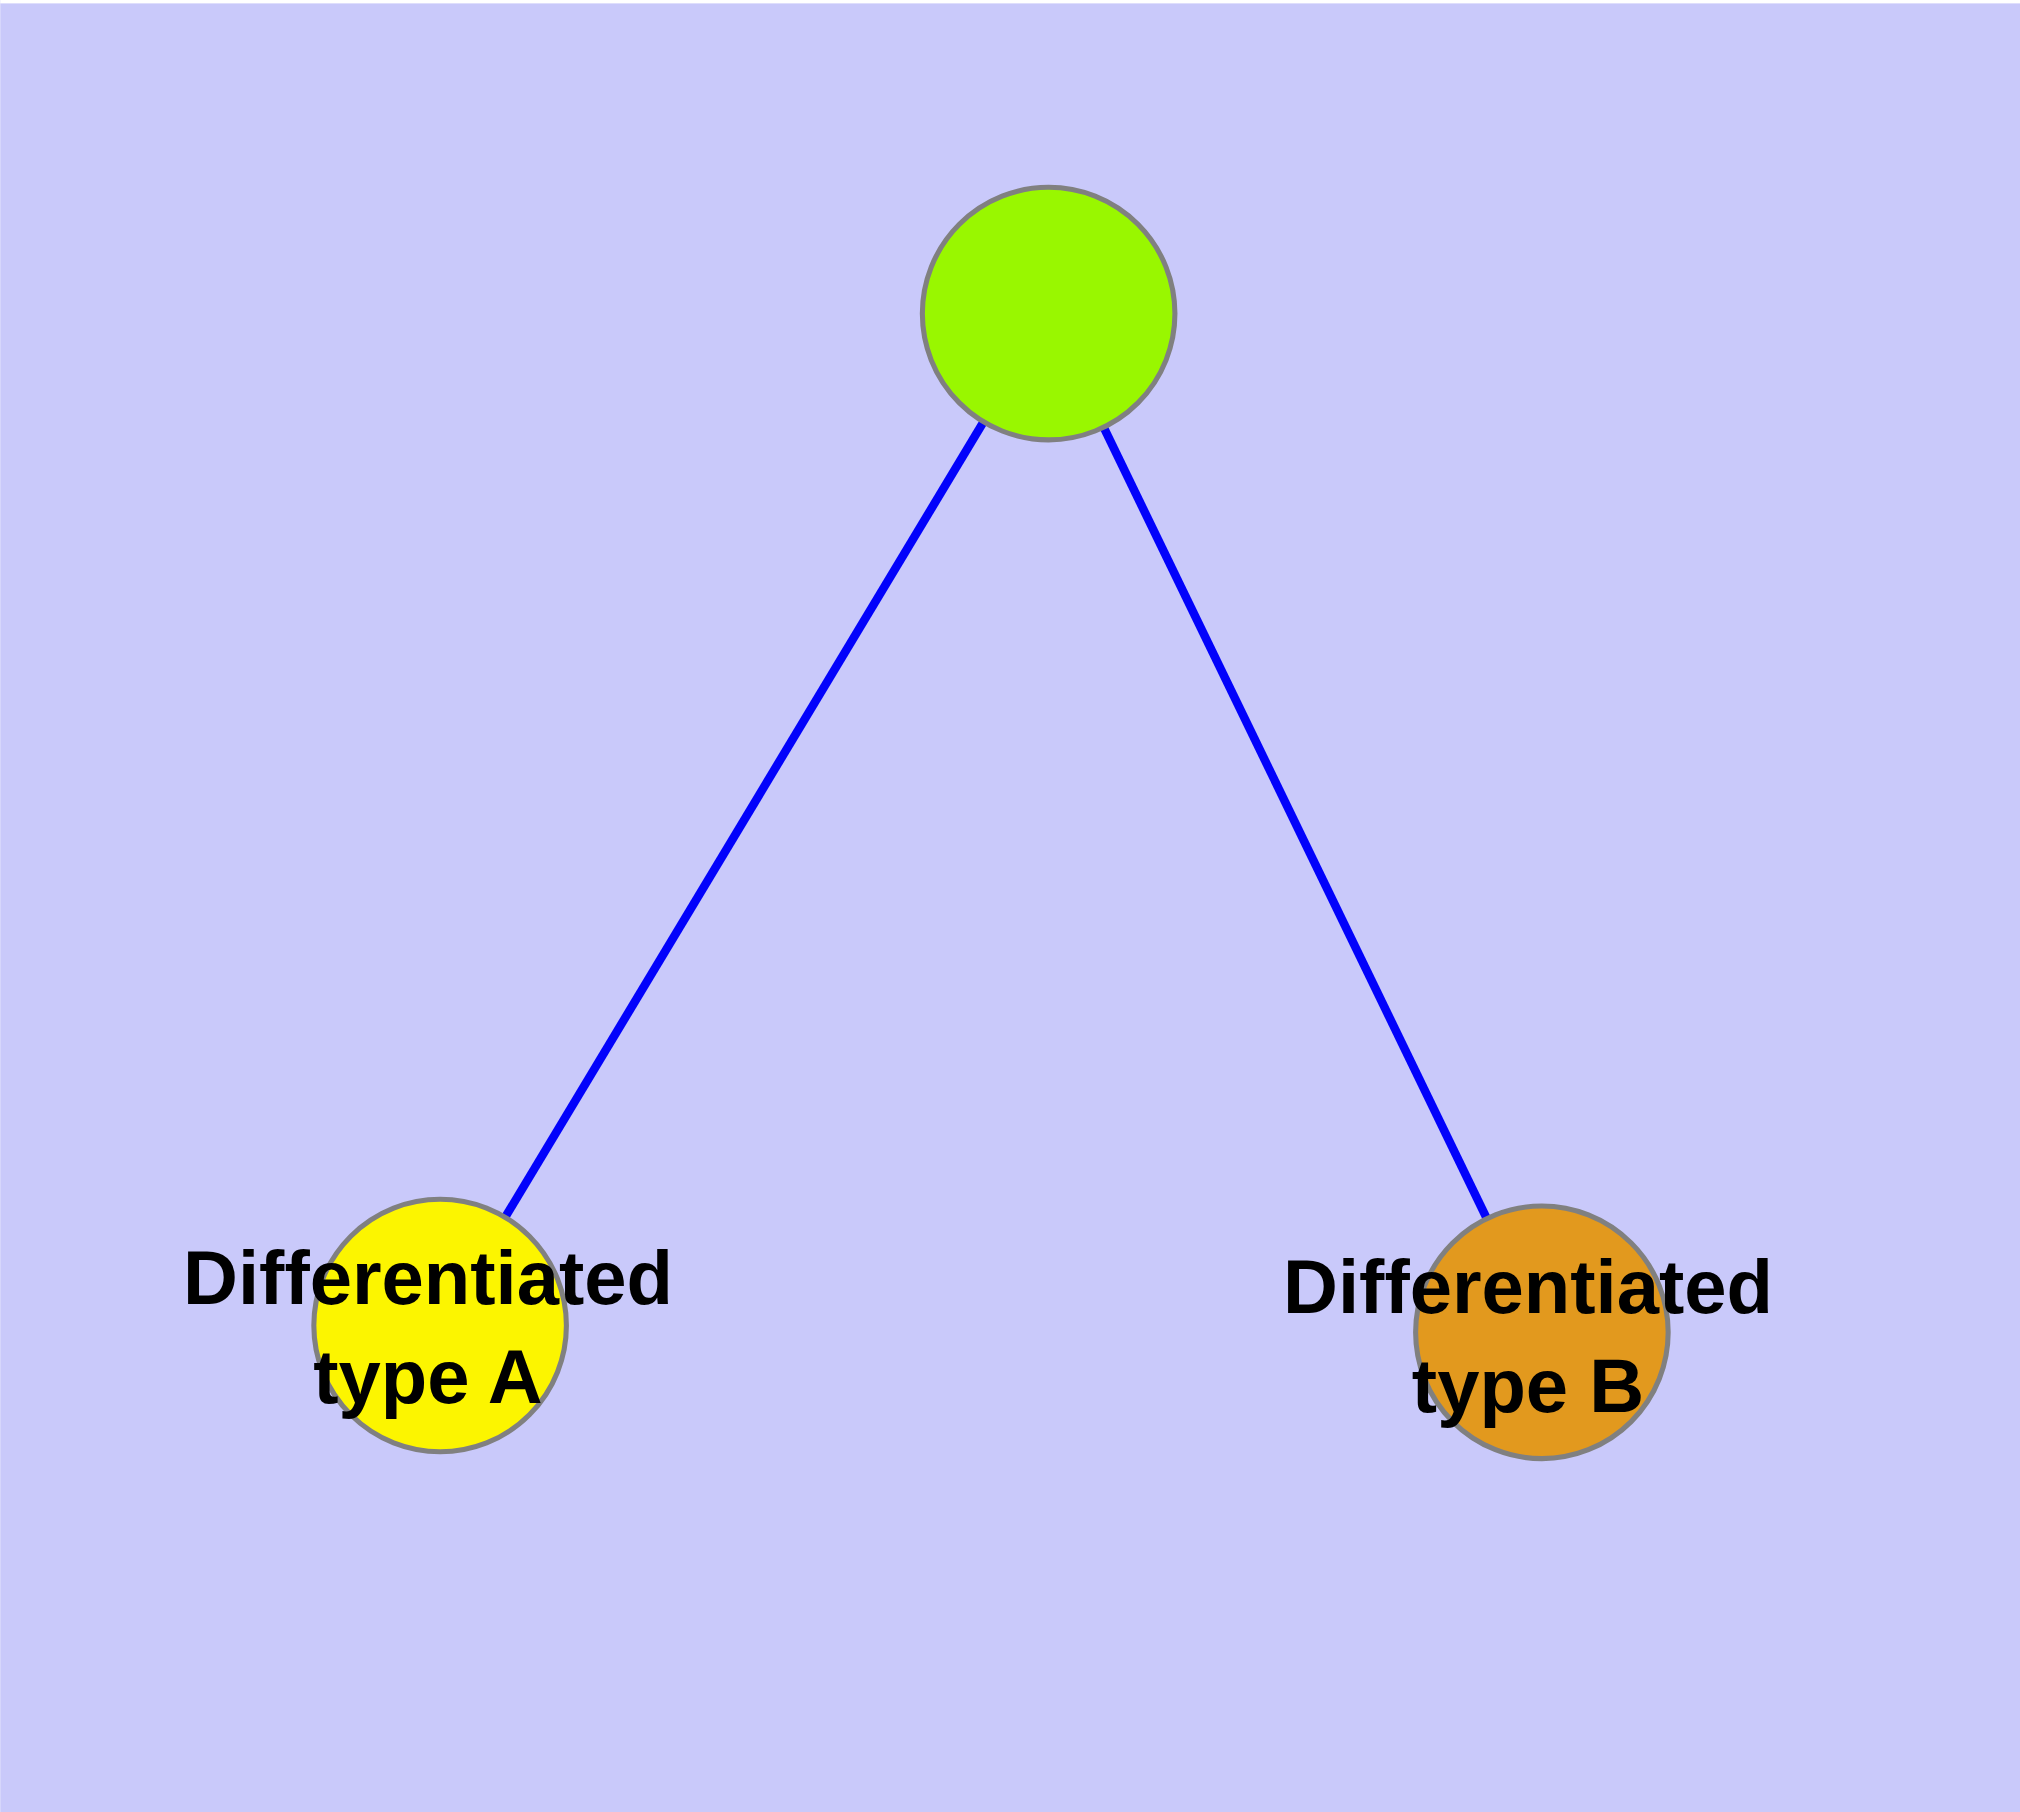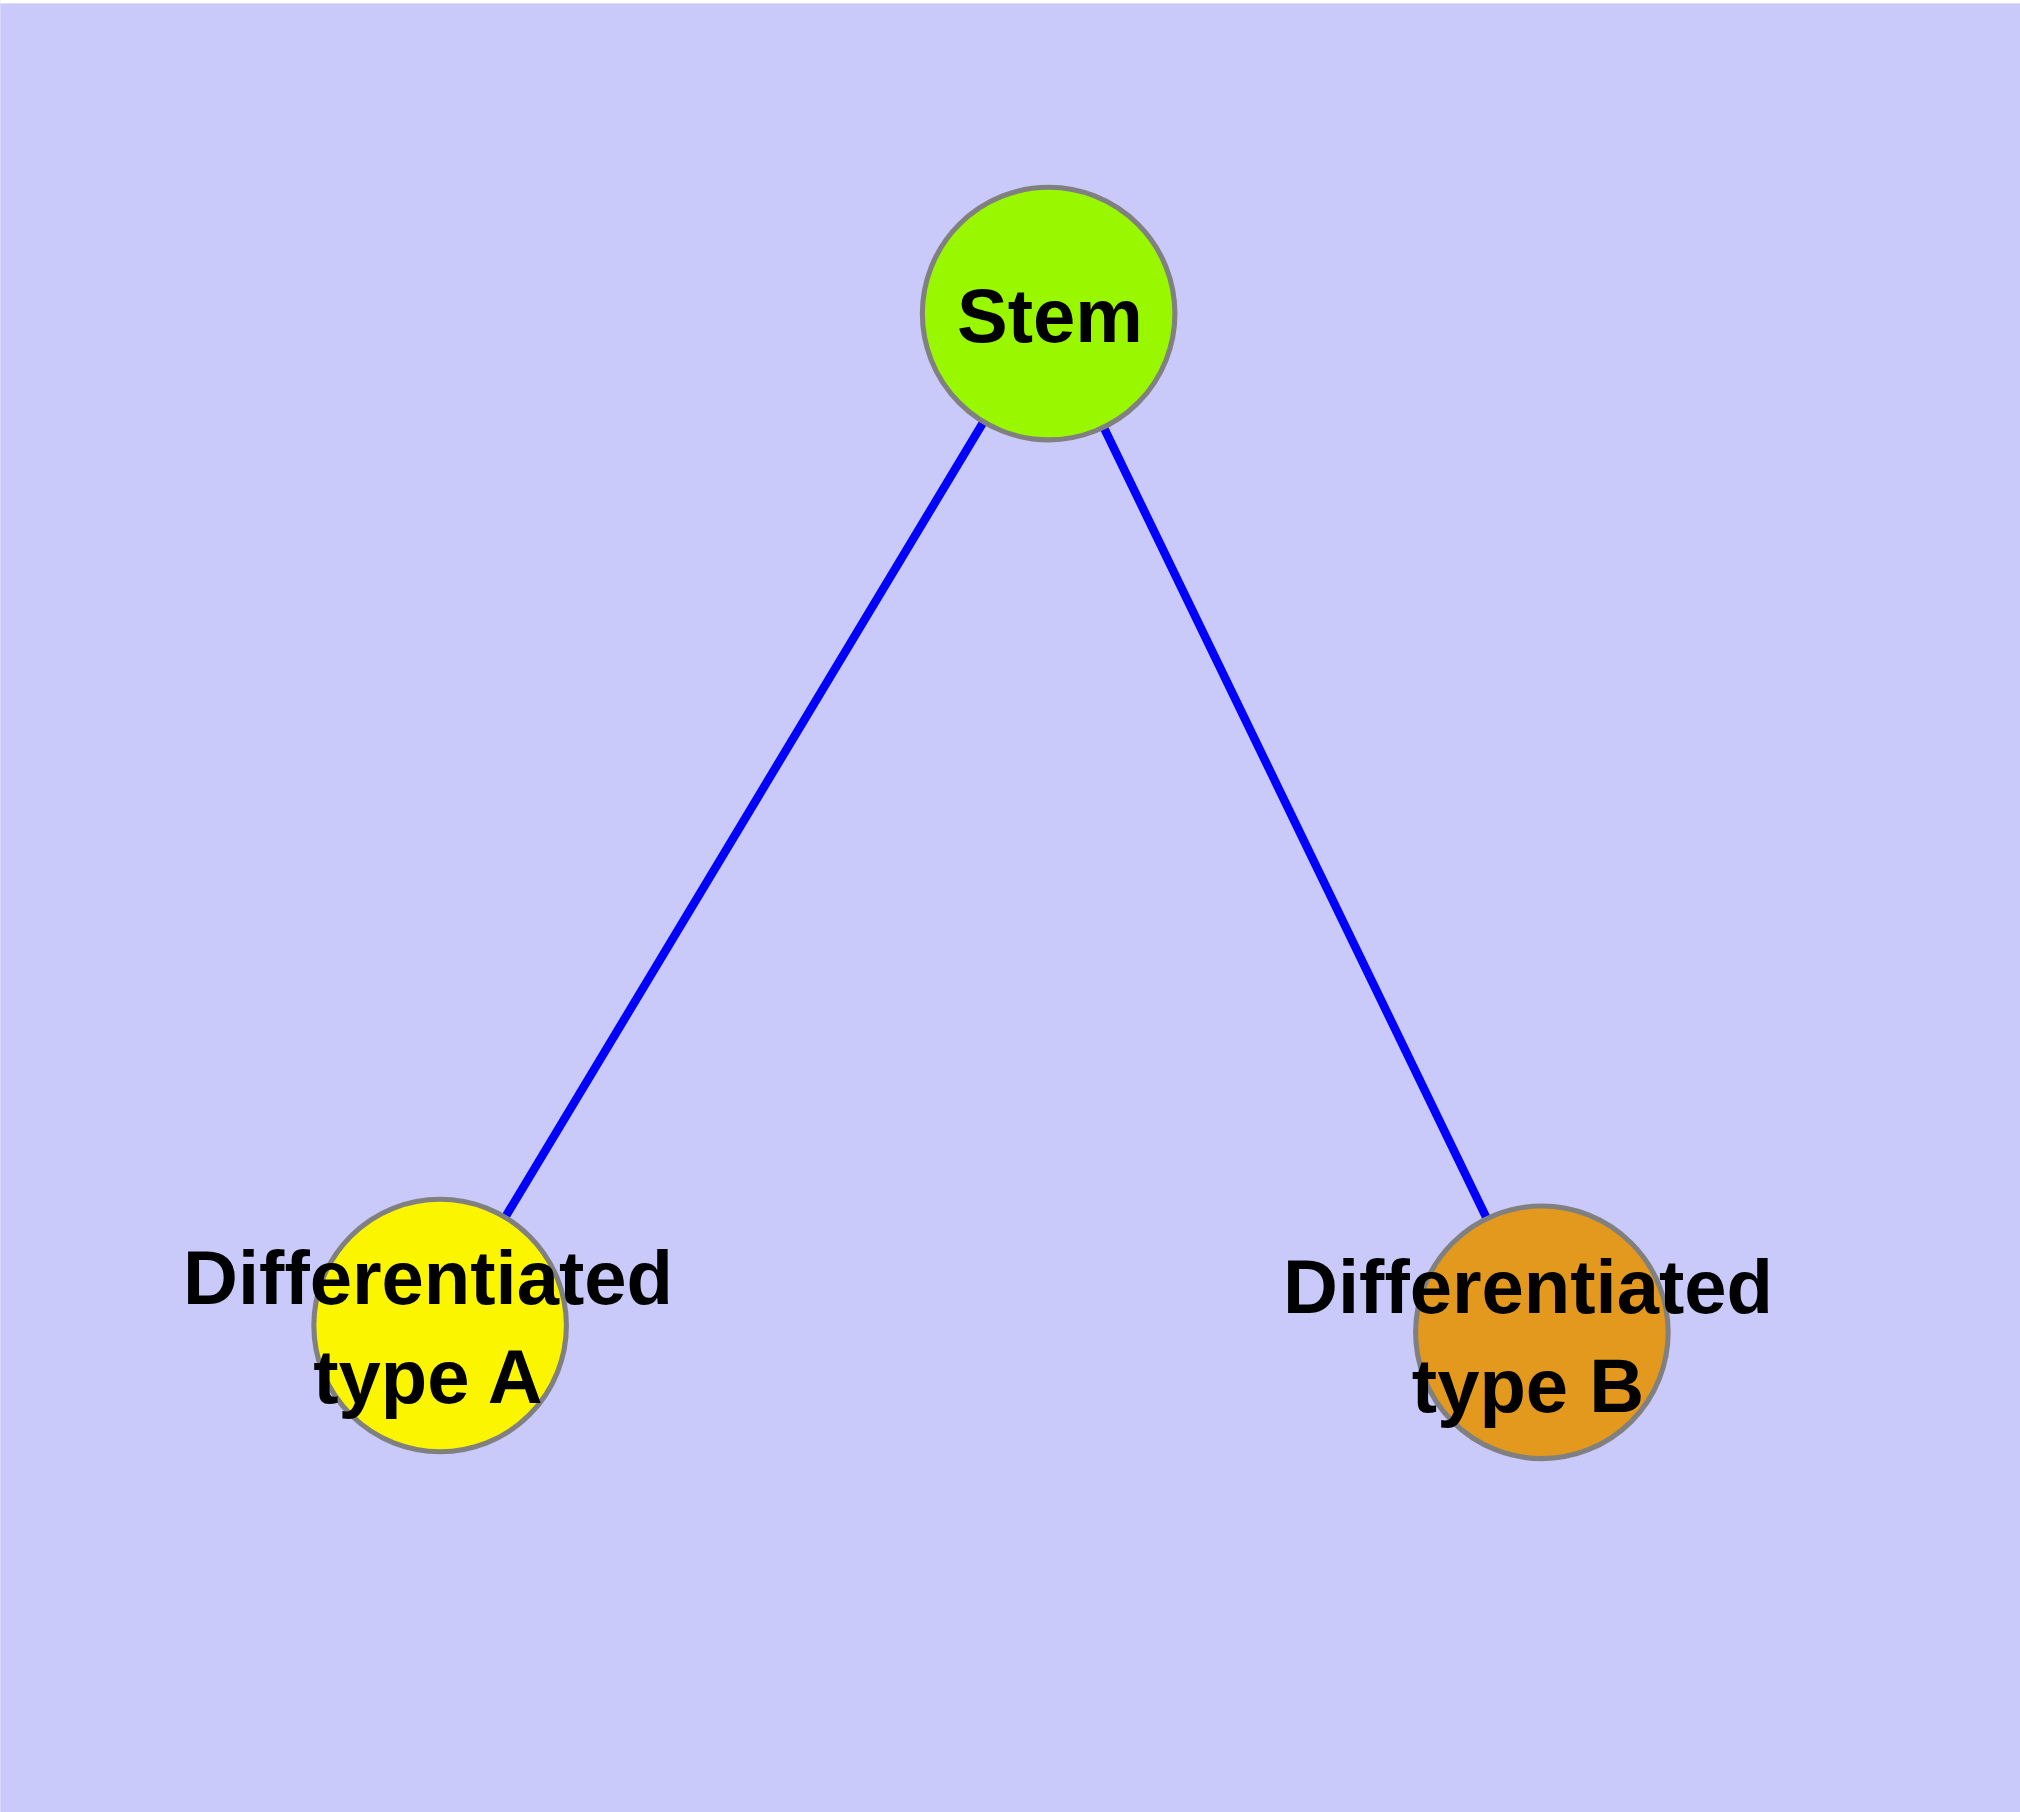--- a/index.html
+++ b/index.html
@@ -47,21 +47,20 @@
     <rect x="0" y="0" width="2384" height="4" fill="#FFFFFF"></rect>
 
     <line x1="1237" y1="370" x2="519" y2="1564" stroke-width="10" stroke="#0202FB"></line>
     <line x1="1237" y1="370" x2="1819" y2="1572" stroke-width="10" stroke="#0202FB"></line>
 
     <circle cx="1237" cy="370" r="149" stroke-width="6" fill="#99F700" stroke="#808080"></circle>
     <circle cx="519" cy="1564" r="149" stroke-width="6" fill="#FCF500" stroke="#808080"></circle>
     <circle cx="1819" cy="1572" r="149" stroke-width="6" fill="#E2991E" stroke="#808080"></circle>
   </svg>
 
-  <div class="node-label label-stem">Stem</div>
 
   <div class="node-label label-typea">Differentiated
 type A</div>
 
   <div class="node-label label-typeb">Differentiated
 type B</div>
 
 </div>
 
 

